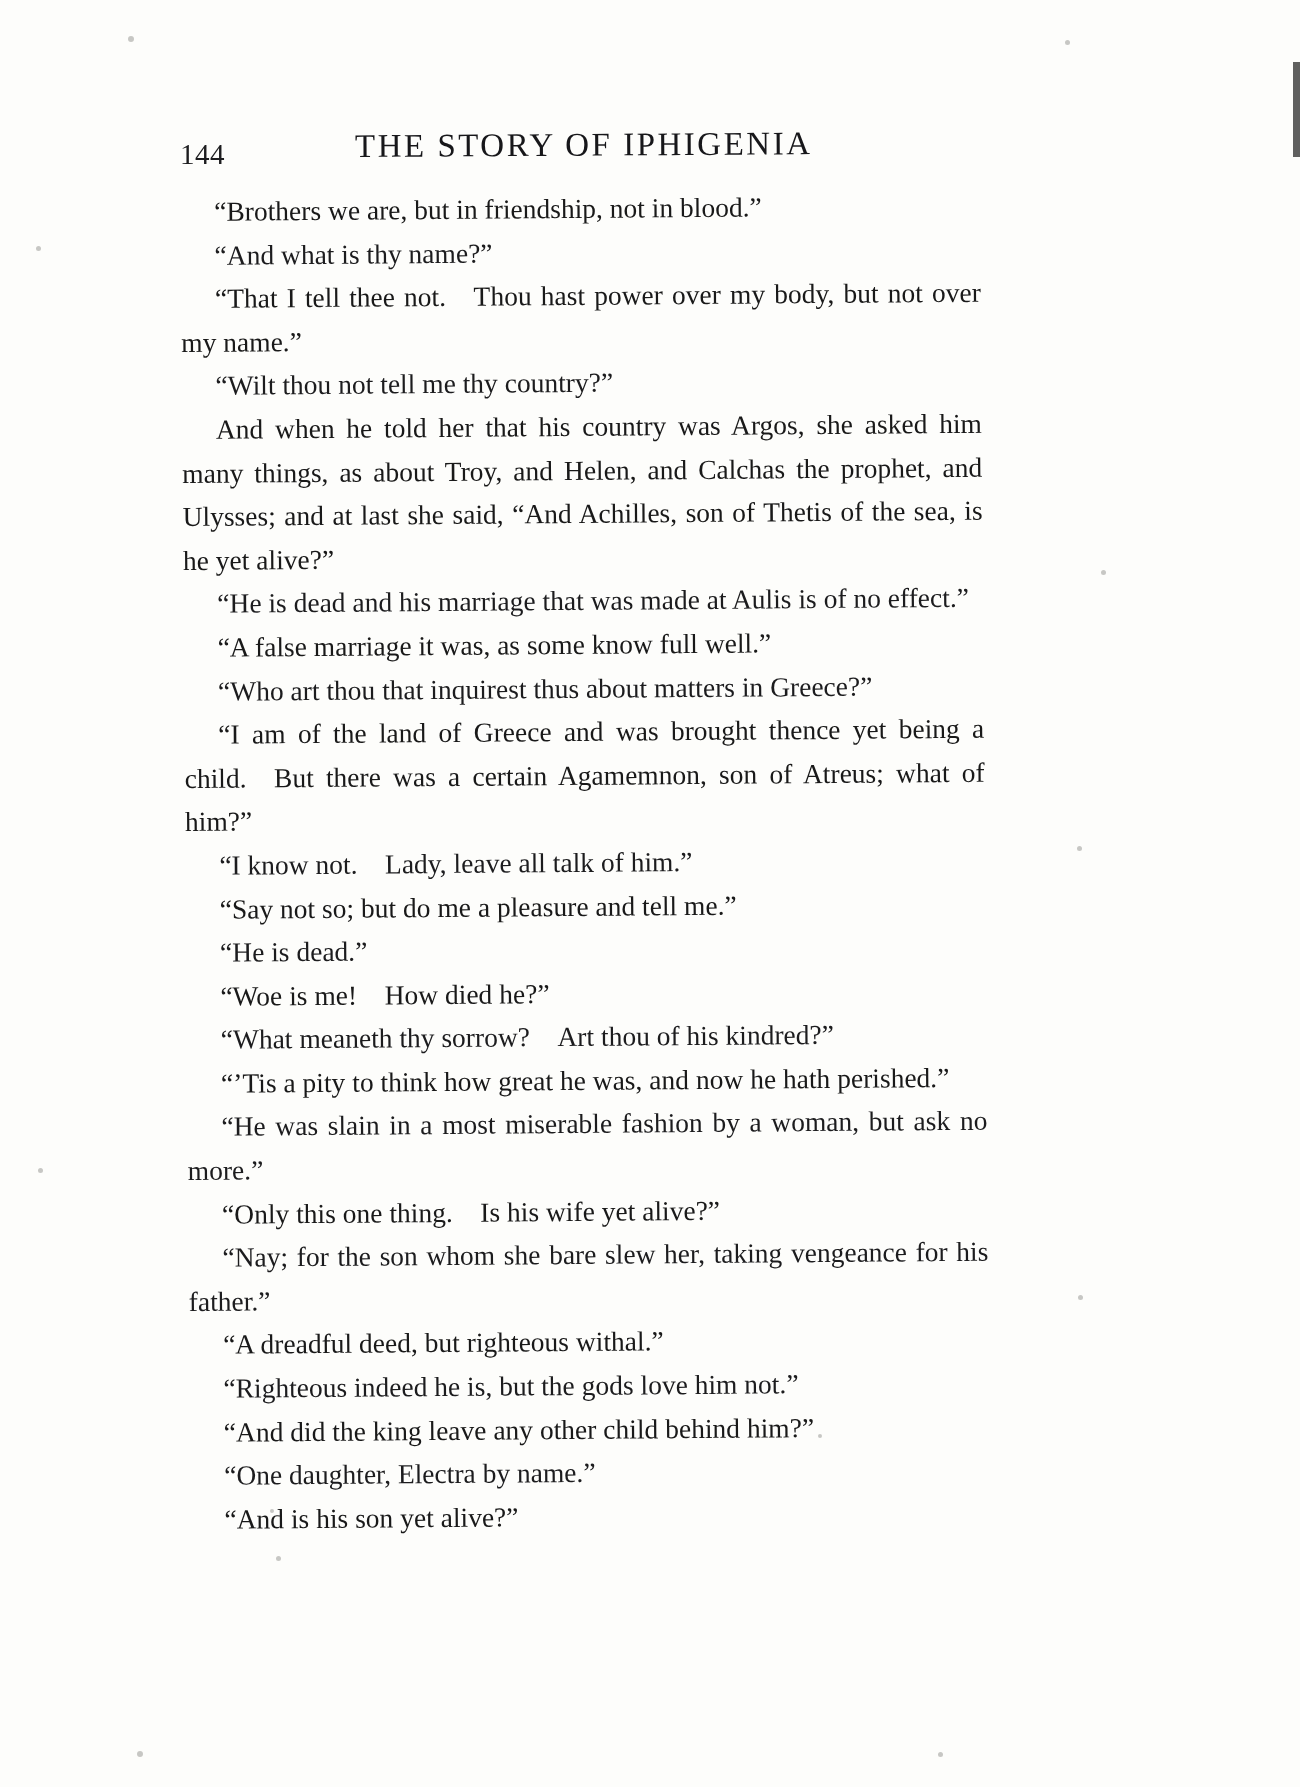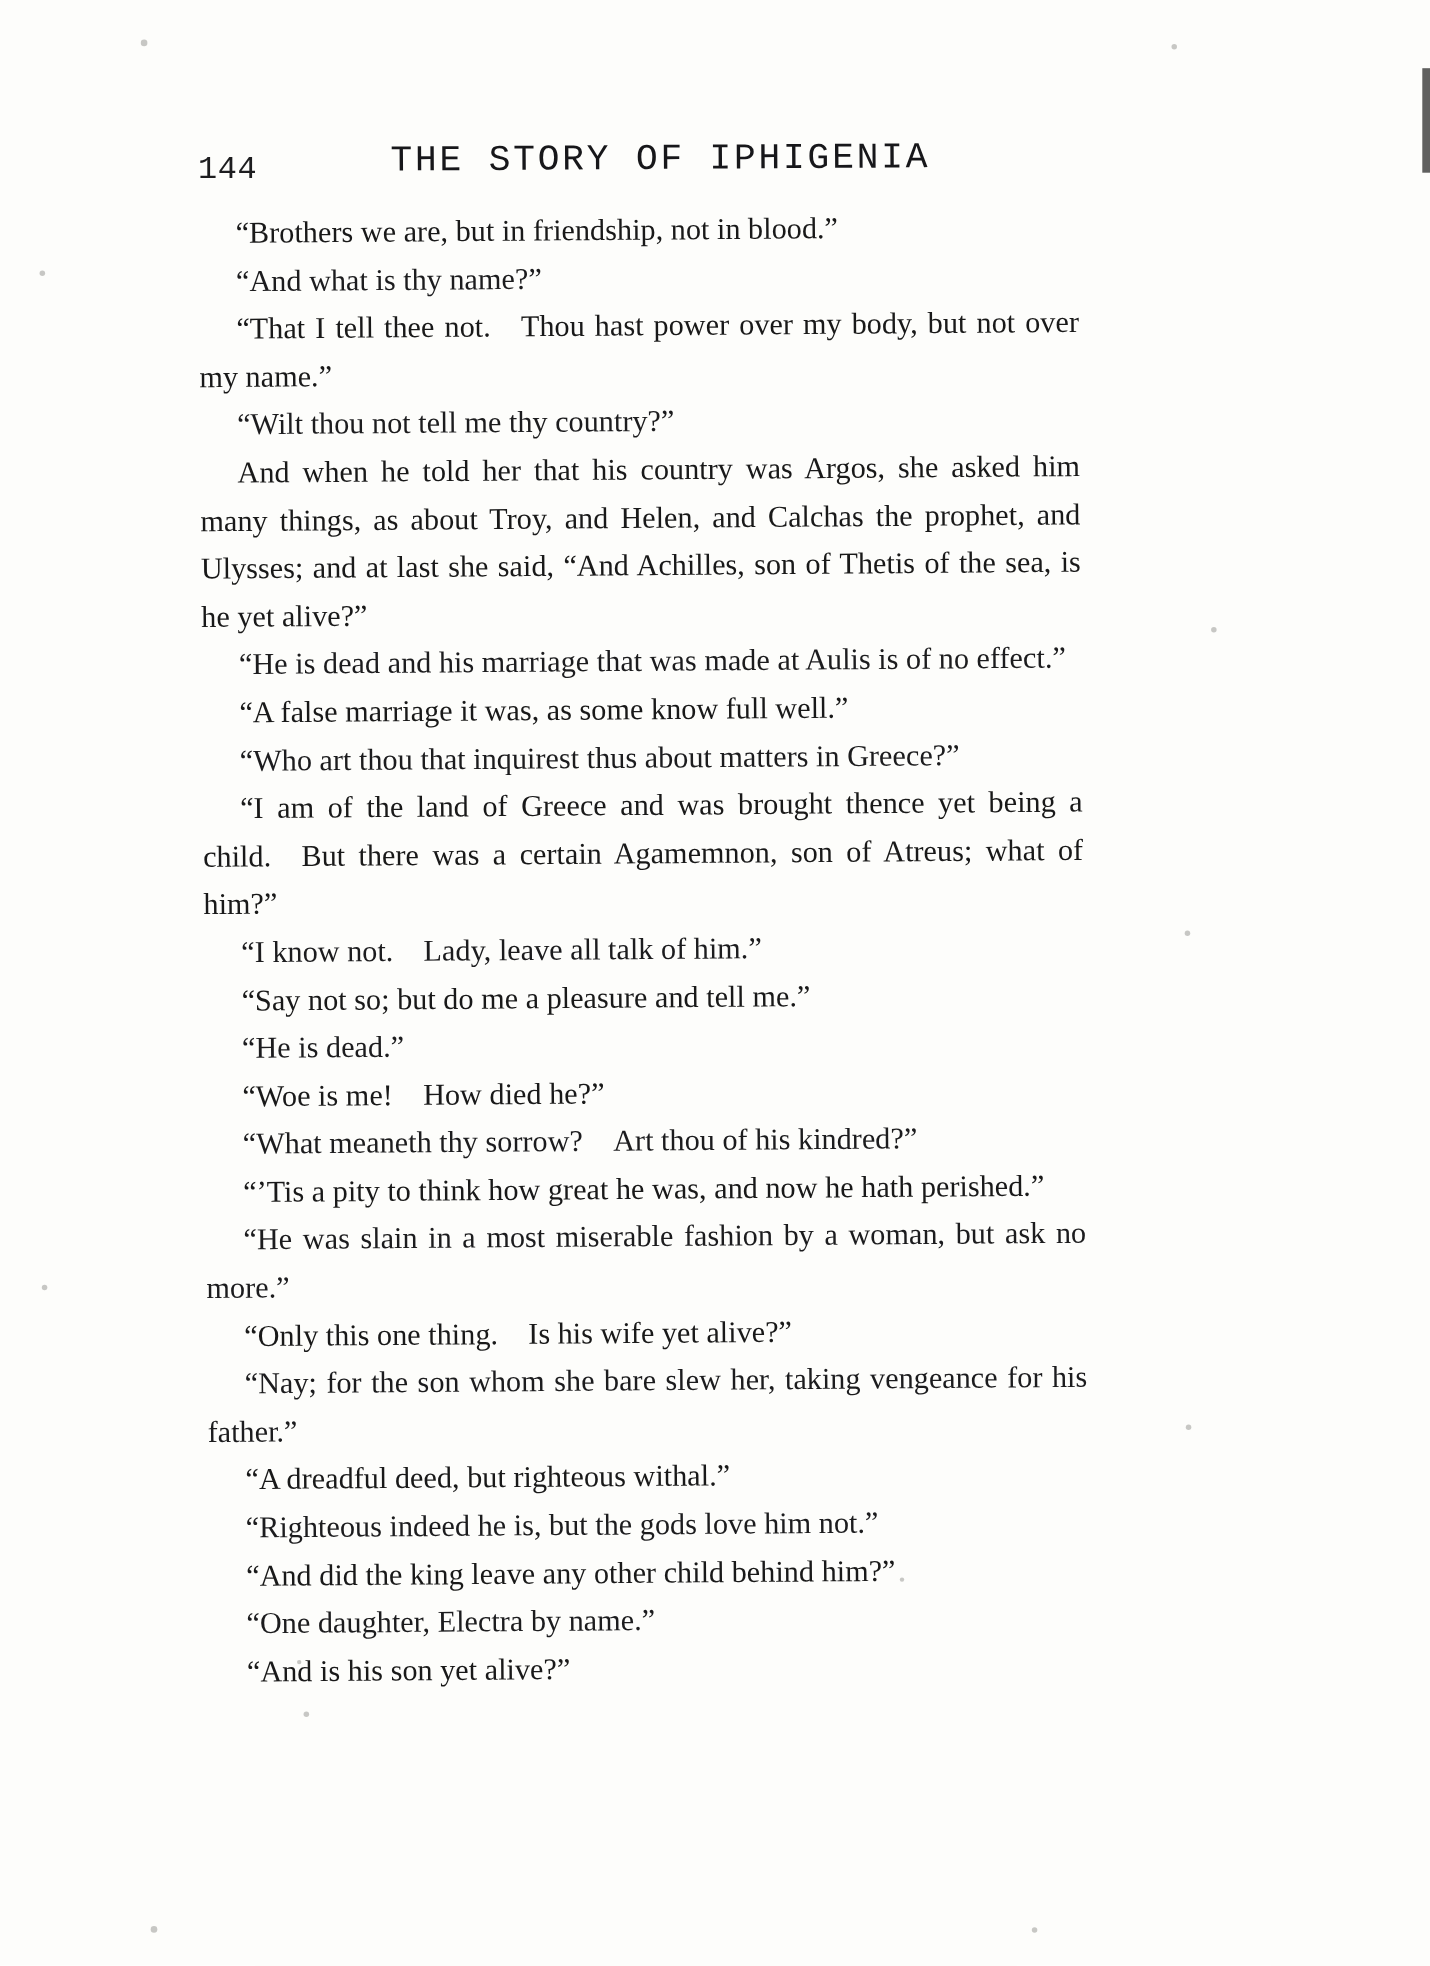--- a/index.html
+++ b/index.html
@@ -32,21 +32,20 @@
     border-radius: 50%;
     opacity: 0.55;
   }
 
   .header {
     position: absolute;
     top: 128px;
     left: 180px;
     right: 170px;
     height: 46px;
-    font-family: Liberation Mono, monospace;
   }
   .folio {
     position: absolute;
     left: 0;
     top: 10px;
     font-size: 29px;
     letter-spacing: 0.5px;
     color: #1d1d1f;
   }
   .running-title {

